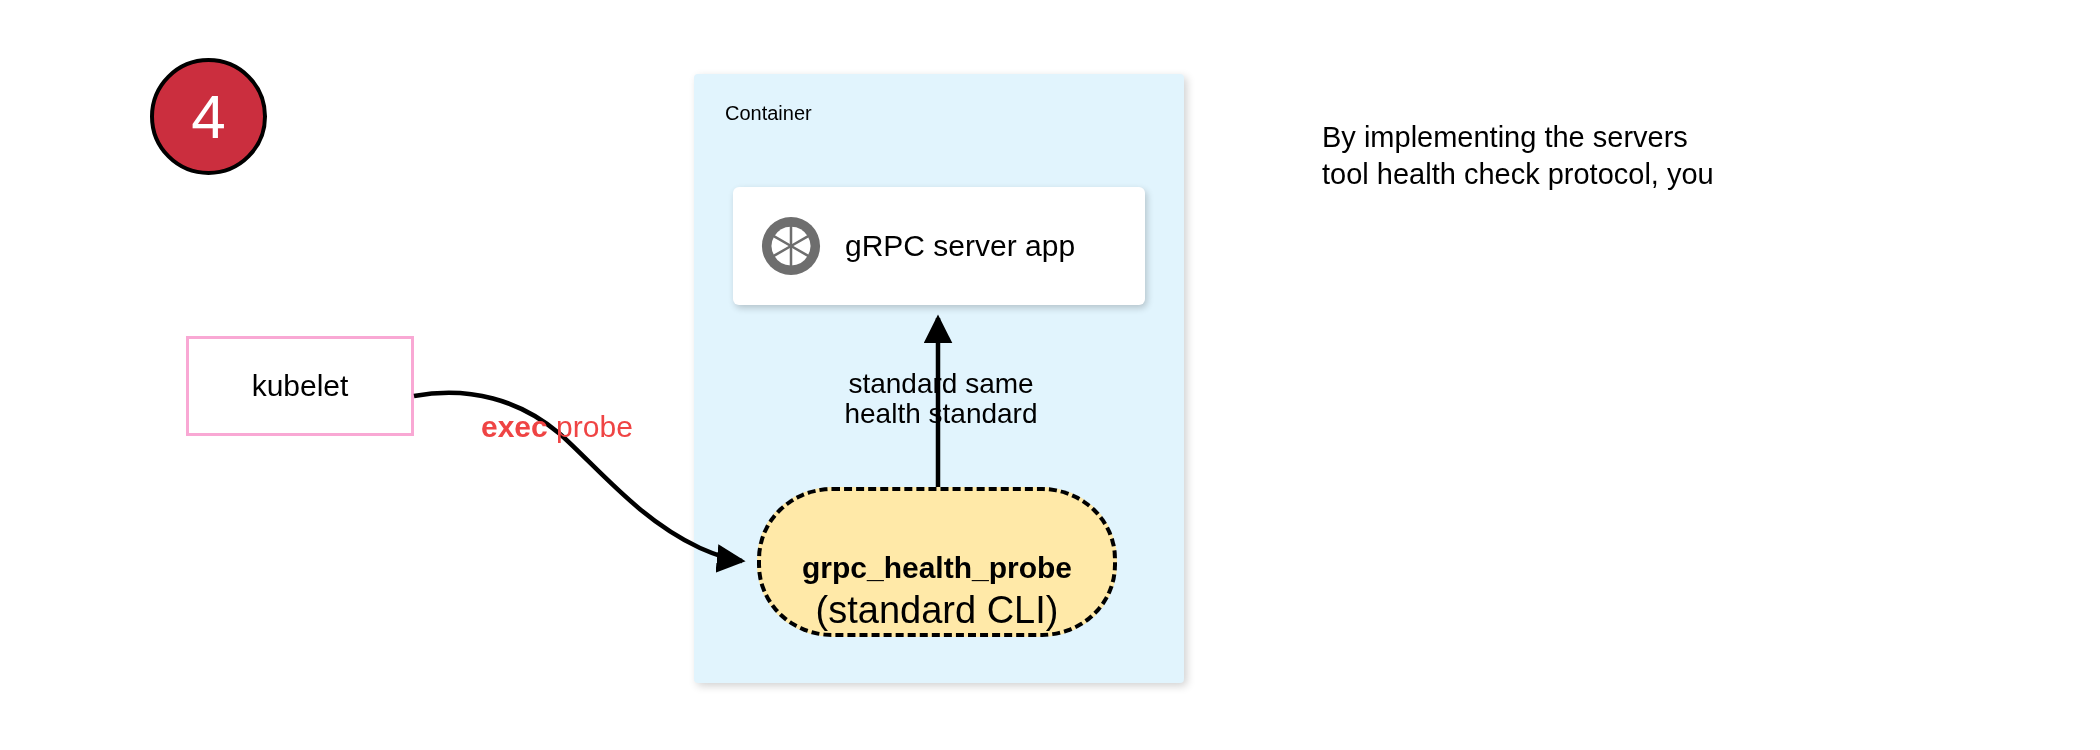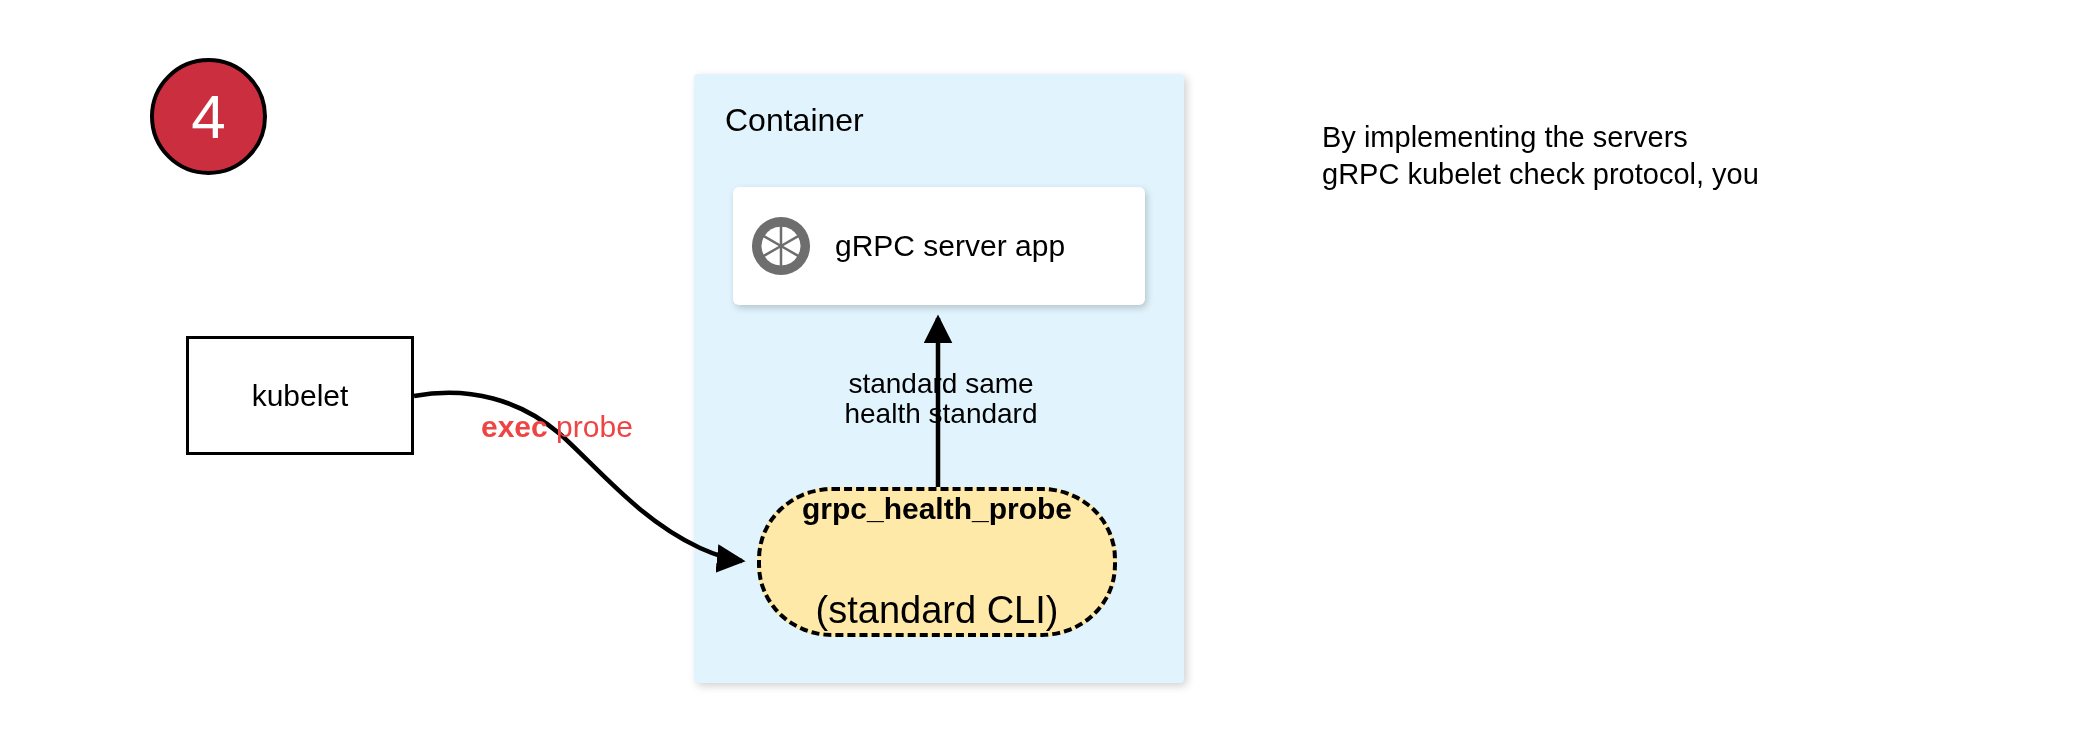--- a/index.html
+++ b/index.html
@@ -38,23 +38,23 @@
     font-weight: 400;
     letter-spacing: 0px;
   }
 
   
   .kubelet-box {
     position: absolute;
     left: 186px;
     top: 336px;
     width: 228px;
-    height: 119px;
+    height: 100px;
     background: #ffffff;
-    border: 3px solid #000000;
+    border: 3px solid #f9a8d4;
     box-sizing: border-box;
     display: flex;
     align-items: center;
     justify-content: center;
     text-align: center;
   }
   .kubelet-label {
     font-size: 30px;
     color: #000000;
   }
@@ -67,37 +67,37 @@
     width: 490px;
     height: 609px;
     background: #E1F4FD;
     border-radius: 4px;
     box-shadow: 3px 3px 8px rgba(0,0,0,0.18);
   }
   .container-title {
     position: absolute;
     left: 31px;
     top: 28px;
-    font-size: 32px;
+    font-size: 20px;
     color: #000000;
   }
 
   
   .server-card {
     position: absolute;
     left: 733px;
     top: 187px;
     width: 412px;
     height: 118px;
     background: #ffffff;
     border-radius: 6px;
     box-shadow: 2px 3px 7px rgba(0,0,0,0.20);
     display: flex;
     align-items: center;
-    padding-left: 17px;
+    padding-left: 27px;
     box-sizing: border-box;
   }
   .aperture-icon {
     width: 62px;
     height: 62px;
     flex: 0 0 auto;
   }
   .server-card-label {
     font-size: 30px;
     margin-left: 23px;
@@ -111,21 +111,21 @@
     top: 487px;
     width: 360px;
     height: 150px;
     background: #FFE9A8;
     border: 4px dashed #000000;
     border-radius: 75px / 72px;
     box-sizing: border-box;
     display: flex;
     flex-direction: column;
     align-items: center;
-    justify-content: space-between;
+    justify-content: flex-end;
   }
   .probe-title {
     font-size: 30px;
     font-weight: bold;
     color: #000000;
     line-height: 1.22;
   }
   .probe-subtitle {
     font-size: 38px;
     font-weight: 400;
@@ -240,14 +240,14 @@
   <b>exec</b><span> probe</span>
 </div>
 
 <div class="protocol-label">
   <span>standard same</span>
   <span>health standard</span>
 </div>
 
 <div class="side-note">
   <span>By implementing the servers</span>
-  <span>gRPC kubelet check protocol, you</span>
+  <span>tool health check protocol, you</span>
 </div>
 
 </body></html>

